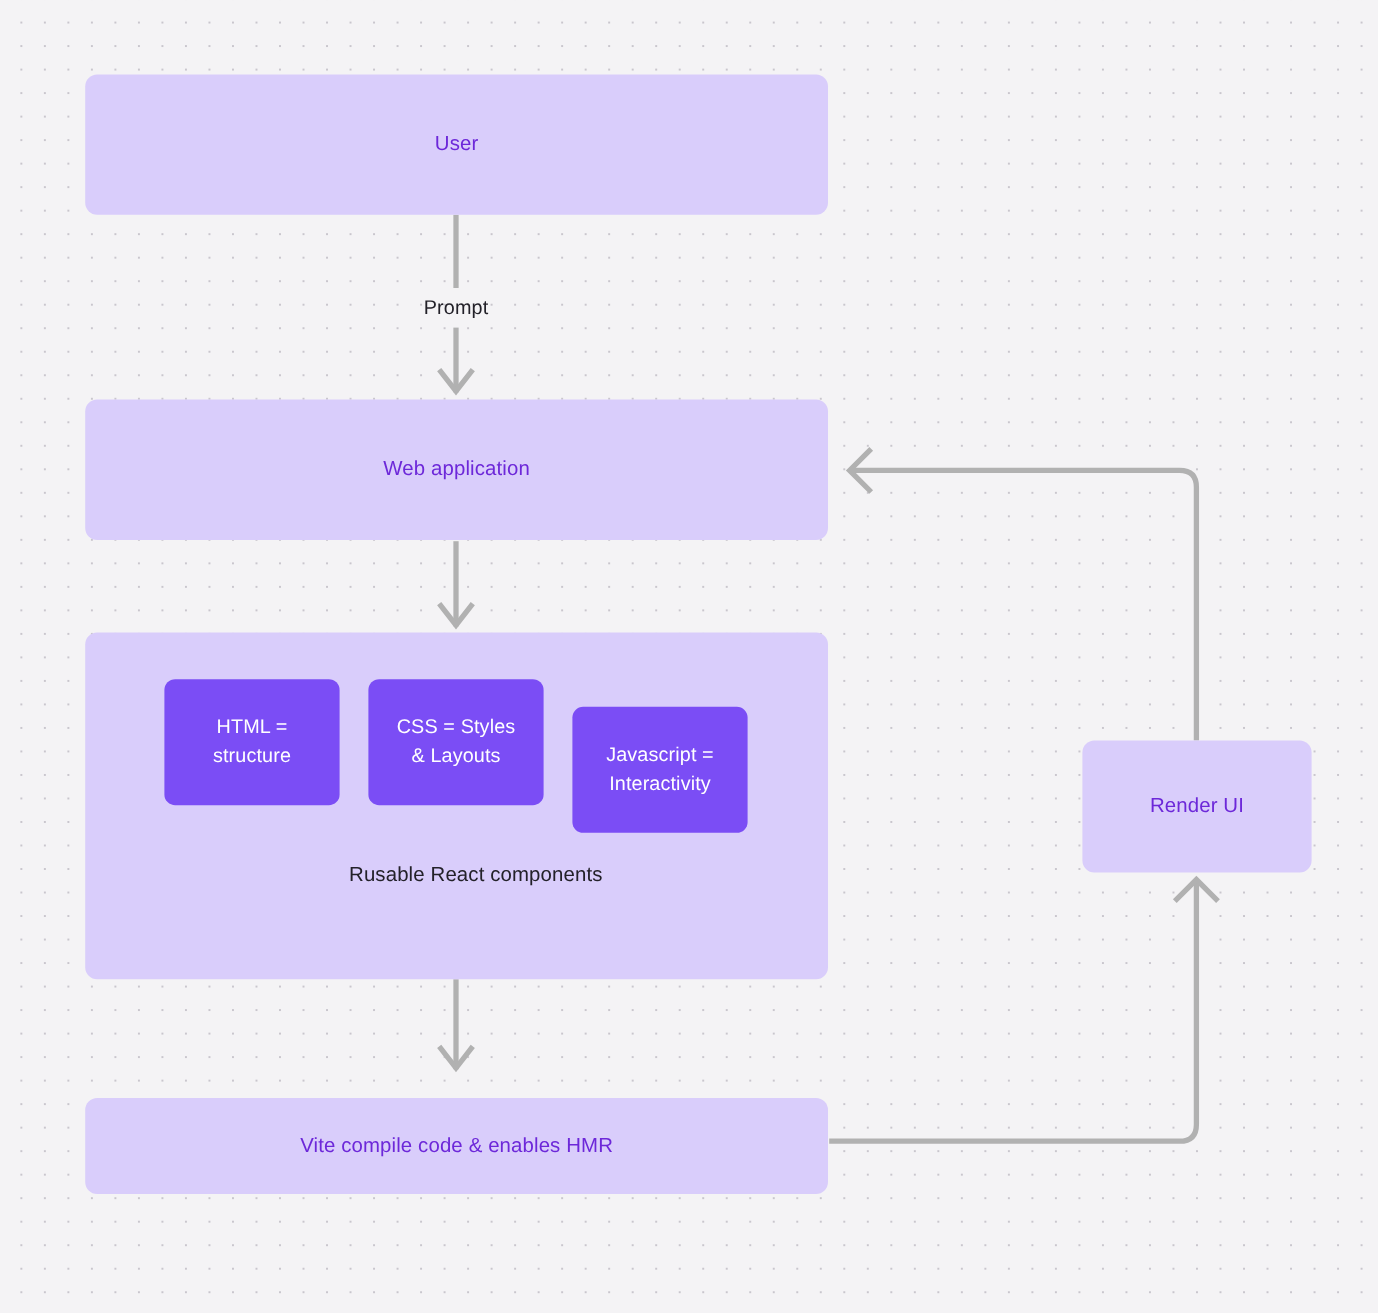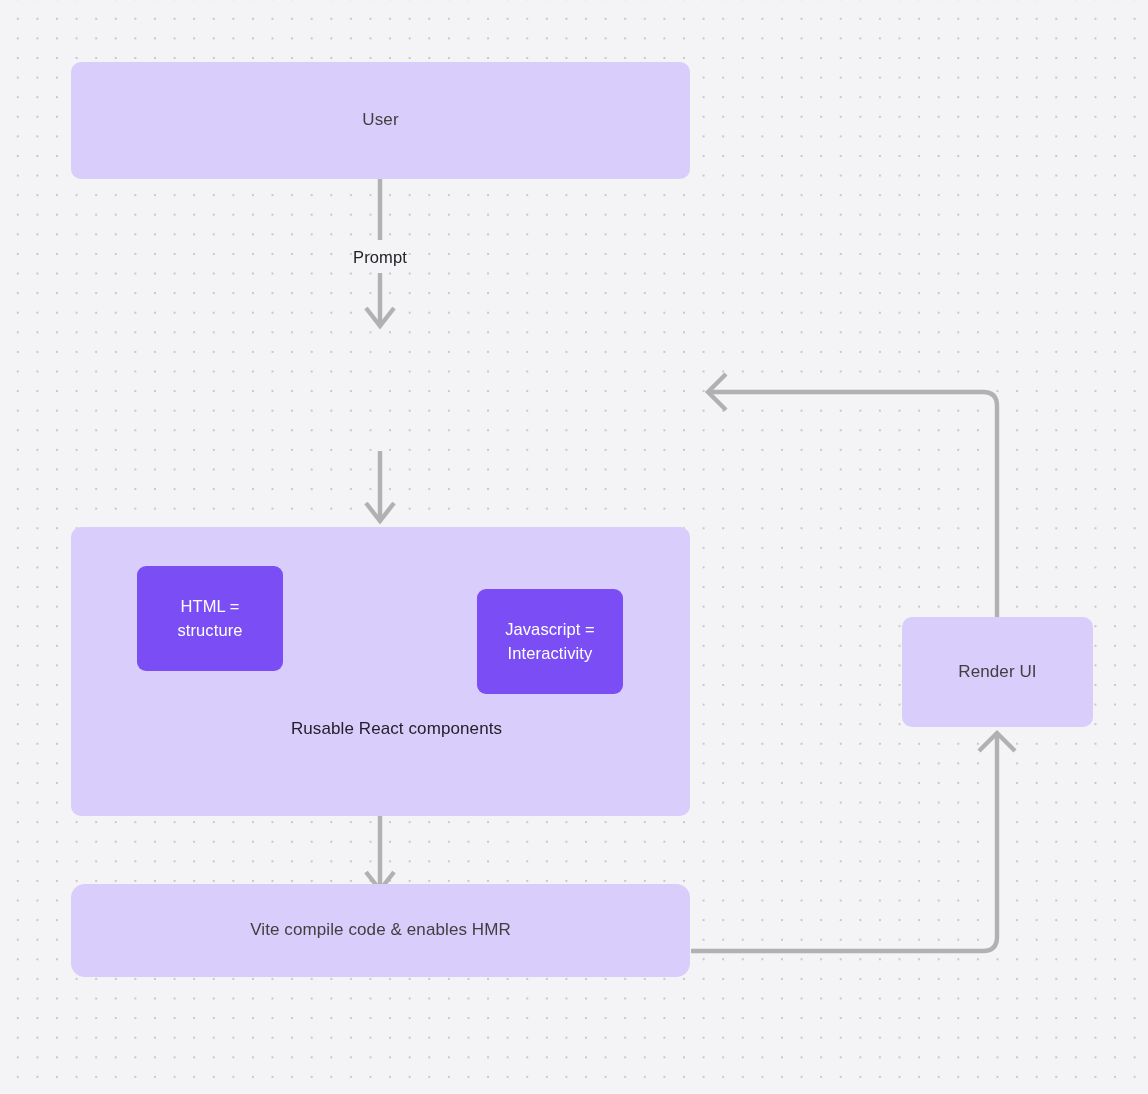--- a/index.html
+++ b/index.html
@@ -24,21 +24,21 @@
     background-position: 8px 9px;
   }
   .node {
     position: absolute;
     box-sizing: border-box;
     display: flex;
     align-items: center;
     justify-content: center;
     text-align: center;
     border-radius: 10px;
-    color: #404040;
+    color: #6d28d9;
     font-size: 17px;
     line-height: 1.42;
     letter-spacing: 0.1px;
     white-space: pre-line;
   }
   .node-outer {
     background-color: #d9cdfb;
   }
   .node-inner {
     background-color: #7b4df5;
@@ -117,38 +117,45 @@
     <path class="edge-line" d="M 997 617 L 997 406 Q 997 392 983 392 L 708 392"></path>
     <path class="edge-head" d="M 726 374 L 708 392 L 726 410"></path>
   </svg>
 
   <div class="node node-outer" style="left:71px; top:62px; width:619px; height:117px;">
     <span>User</span>
   </div>
 
   <div class="edge-label" style="left:380px; top:257px;text-align:right;">Prompt</div>
 
+  <div class="node node-outer" style="left:71px; top:333px; width:619px; height:117px;">
+    <span>Web application</span>
+  </div>
 
   <div class="group-box" style="left:71px; top:527px; width:619px; height:289px;">
 
     <div class="node node-inner" style="left:66px; top:39px; width:146px; height:105px;">
       <span>HTML =
 structure</span>
     </div>
 
+    <div class="node node-inner" style="left:236px; top:39px; width:146px; height:105px;">
+      <span>CSS = Styles
+&amp; Layouts</span>
+    </div>
 
     <div class="node node-inner" style="left:406px; top:39px; width:146px; height:105px;margin-top:23px;">
       <span>Javascript =
 Interactivity</span>
     </div>
 
     <div class="group-caption" style="left:0; top:192px; width:619px;margin-left:16px;">Rusable React components</div>
   </div>
 
-  <div class="node node-outer" style="left:71px; top:884px; width:619px; height:93px;border-radius:14px;">
+  <div class="node node-outer" style="left:71px; top:915px; width:619px; height:80px;">
     <span>Vite compile code &amp; enables HMR</span>
   </div>
 
   <div class="node node-outer" style="left:902px; top:617px; width:191px; height:110px;">
     <span>Render UI</span>
   </div>
 
 </div>
 
 </body></html>

